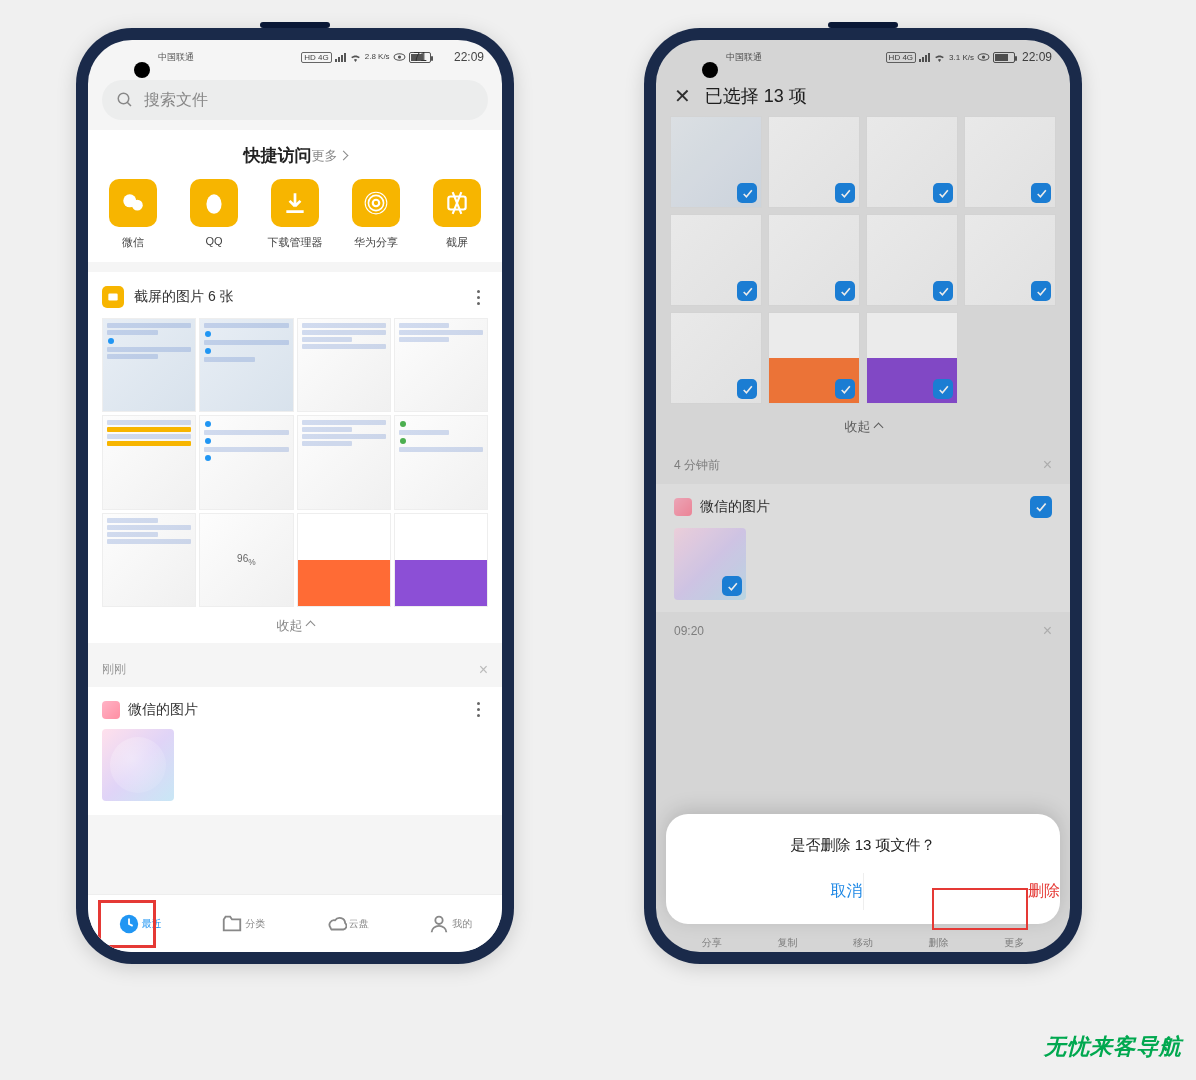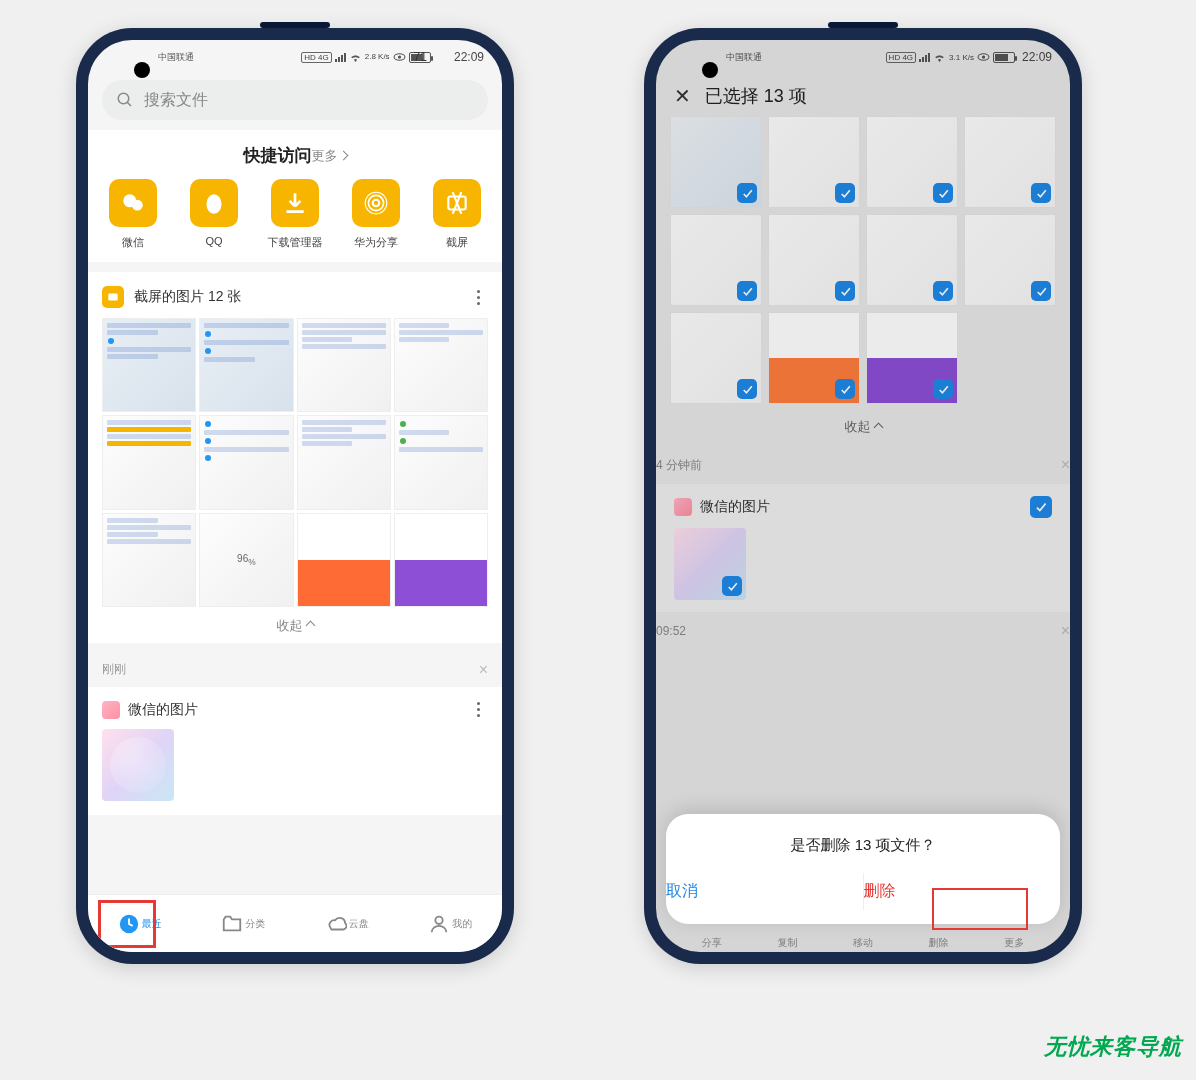--- a/index.html
+++ b/index.html
@@ -103,37 +103,37 @@
   .sel-close { font-size:20px; color:#333;}
   .sel-title { font-size:18px; color:#222;}
   .sel-grid { display:grid; grid-template-columns:repeat(4,1fr); gap:6px; padding:0 14px;}
   .sel-thumb { aspect-ratio:1; background:linear-gradient(135deg,#eef2f7,#dde6ef); border:1px solid #e5e5e5; position:relative;}
   .sel-thumb.var2{background:linear-gradient(135deg,#fdfdfd,#f5f5f5);}
   .sel-thumb.var3{background:linear-gradient(180deg,#fff 50%,#8c4fd6 50%);}
   .sel-thumb.var4{background:linear-gradient(180deg,#fff 50%,#ff7d3c 50%);}
   .check { position:absolute; right:4px; bottom:4px; width:20px;height:20px;background:#1e88e5;border-radius:5px;display:flex;align-items:center;justify-content:center;}
   .check svg{width:13px;height:13px;stroke:#fff;stroke-width:3;fill:none;}
   .collapse2 { text-align:center; color:#666; font-size:13px; padding:14px 0 10px; display:flex;align-items:center;justify-content:center;gap:4px;}
-  .r-time-row{display:flex;align-items:center;justify-content:space-between;padding:10px 0;color:#888;font-size:12px;gap:8px;}
+  .r-time-row{display:flex;align-items:center;justify-content:space-between;padding:10px 18px;color:#888;font-size:12px;gap:8px;}
   .r-time-row .x{color:#bbb;font-size:16px;}
   .r-section{background:#efefef;padding:12px 18px;}
   .r-sec-head{display:flex;align-items:center;gap:8px;}
   .r-sec-badge{width:18px;height:18px;border-radius:4px;}
   .r-sec-badge.wx{background:linear-gradient(135deg,#ffb3c6,#ff8fa3);}
   .r-sec-badge.qq{background:linear-gradient(135deg,#e0f0ff,#a0d0ff);}
   .r-sec-title{font-size:14px;color:#333;flex:1;}
   .r-sec-check{width:22px;height:22px;background:#1e88e5;border-radius:5px;display:flex;align-items:center;justify-content:center;}
   .r-sec-check svg{width:14px;height:14px;stroke:#fff;stroke-width:3;fill:none;}
   .r-thumb{width:72px;height:72px;margin-top:10px;border-radius:4px;background:linear-gradient(135deg,#ffe0ec,#e0d4f7,#c8e7f5);position:relative;}
   .r-thumb.qq{background:#e8e8e8;height:24px;width:88px;border-radius:3px;}
   .r-thumb .check{right:4px;bottom:4px;}
   .sheet { position:absolute; left:10px; right:10px; bottom:28px; background:#fff; border-radius:22px; padding:22px 0 14px; box-shadow:0 -4px 20px rgba(0,0,0,0.15);}
   .sheet-title{text-align:center;font-size:15px;color:#222;margin-bottom:18px;}
   .sheet-btns{display:flex;}
-  .sheet-btn{flex:1;text-align:left;font-size:16px;padding:8px 0;}
+  .sheet-btn{flex:1;text-align:right;font-size:16px;padding:8px 0;}
   .sheet-btn.cancel{color:#1e88e5;border-right:1px solid #eee;}
   .sheet-btn.delete{color:#e53935;}
   .rb-right{right:42px;bottom:22px;width:96px;height:42px;border-width:2px;}
   .bottom-hint { position:absolute; bottom:2px; left:0; right:0; display:flex; justify-content:space-around; font-size:10px; color:#888; padding:0 18px;}
   
   .watermark { position:absolute; right:14px; bottom:18px; font-size:22px; font-weight:700; font-style:italic; color:#00a84f; letter-spacing:1px;}
   .chevron{display:inline-block;border-right:1.5px solid currentColor;border-top:1.5px solid currentColor;width:7px;height:7px;}
   .chevron.right{transform:rotate(45deg);}
   .chevron.up{transform:rotate(-45deg);}
   .signal{display:inline-flex;align-items:flex-end;gap:1px;height:10px;}
@@ -237,21 +237,21 @@
       </div>
     </div>
 
     <div class="section" style="padding-bottom:8px;">
       <div class="group-header">
         <div class="group-badge">
             <svg viewBox="0 0 24 24">
               <rect x="4" y="6" width="16" height="12" rx="2"></rect>
             </svg>
           </div>
-        <span class="group-title">截屏的图片 12 张</span>
+        <span class="group-title">截屏的图片 6 张</span>
         <div class="kebab">
             <span></span>
             <span></span>
             <span></span>
           </div>
       </div>
       <div class="grid">
         <div class="thumb">
             <div class="mini">
               <div class="row"></div>
@@ -524,21 +524,21 @@
       <div class="r-thumb">
         <div class="check">
             <svg viewBox="0 0 24 24">
               <polyline points="5 13 10 18 20 6"></polyline>
             </svg>
           </div>
       </div>
     </div>
 
     <div class="r-time-row">
-      <span>09:52</span>
+      <span>09:20</span>
       <span class="x">×</span>
     </div>
 
 
     <div class="bottom-hint">
       <span>分享</span>
       <span>复制</span>
       <span>移动</span>
       <span>删除</span>
       <span>更多</span>

